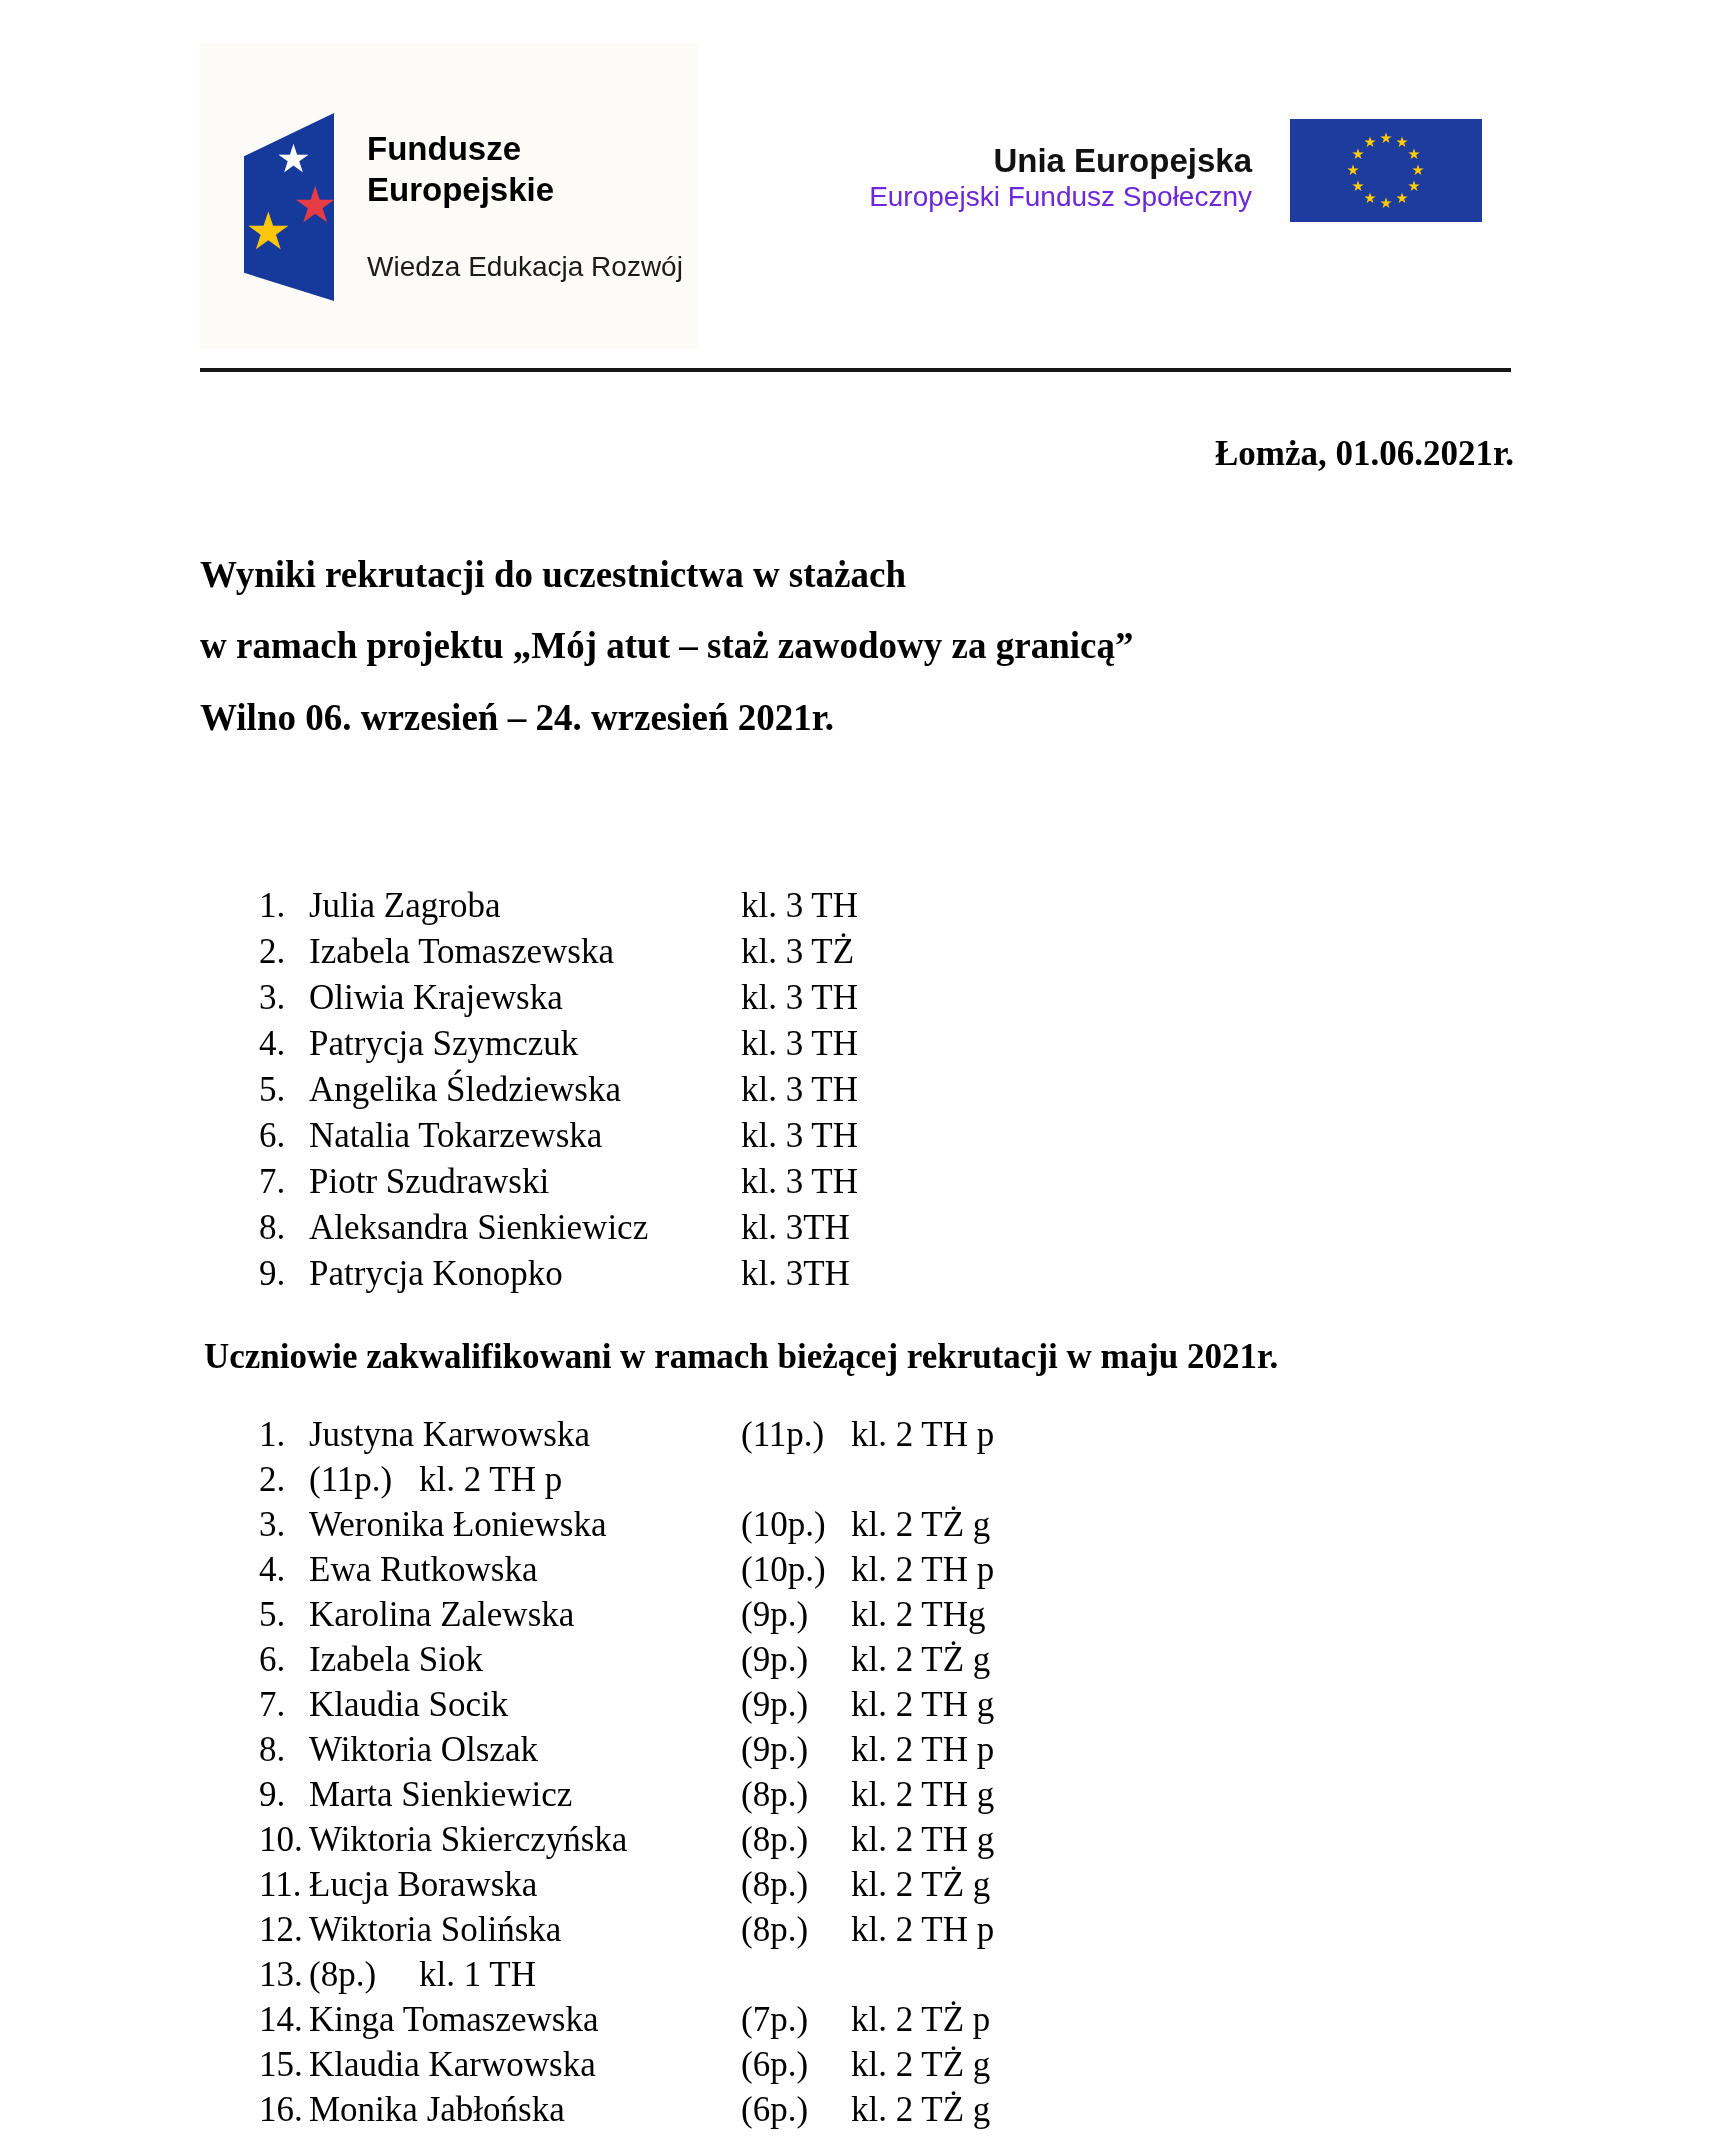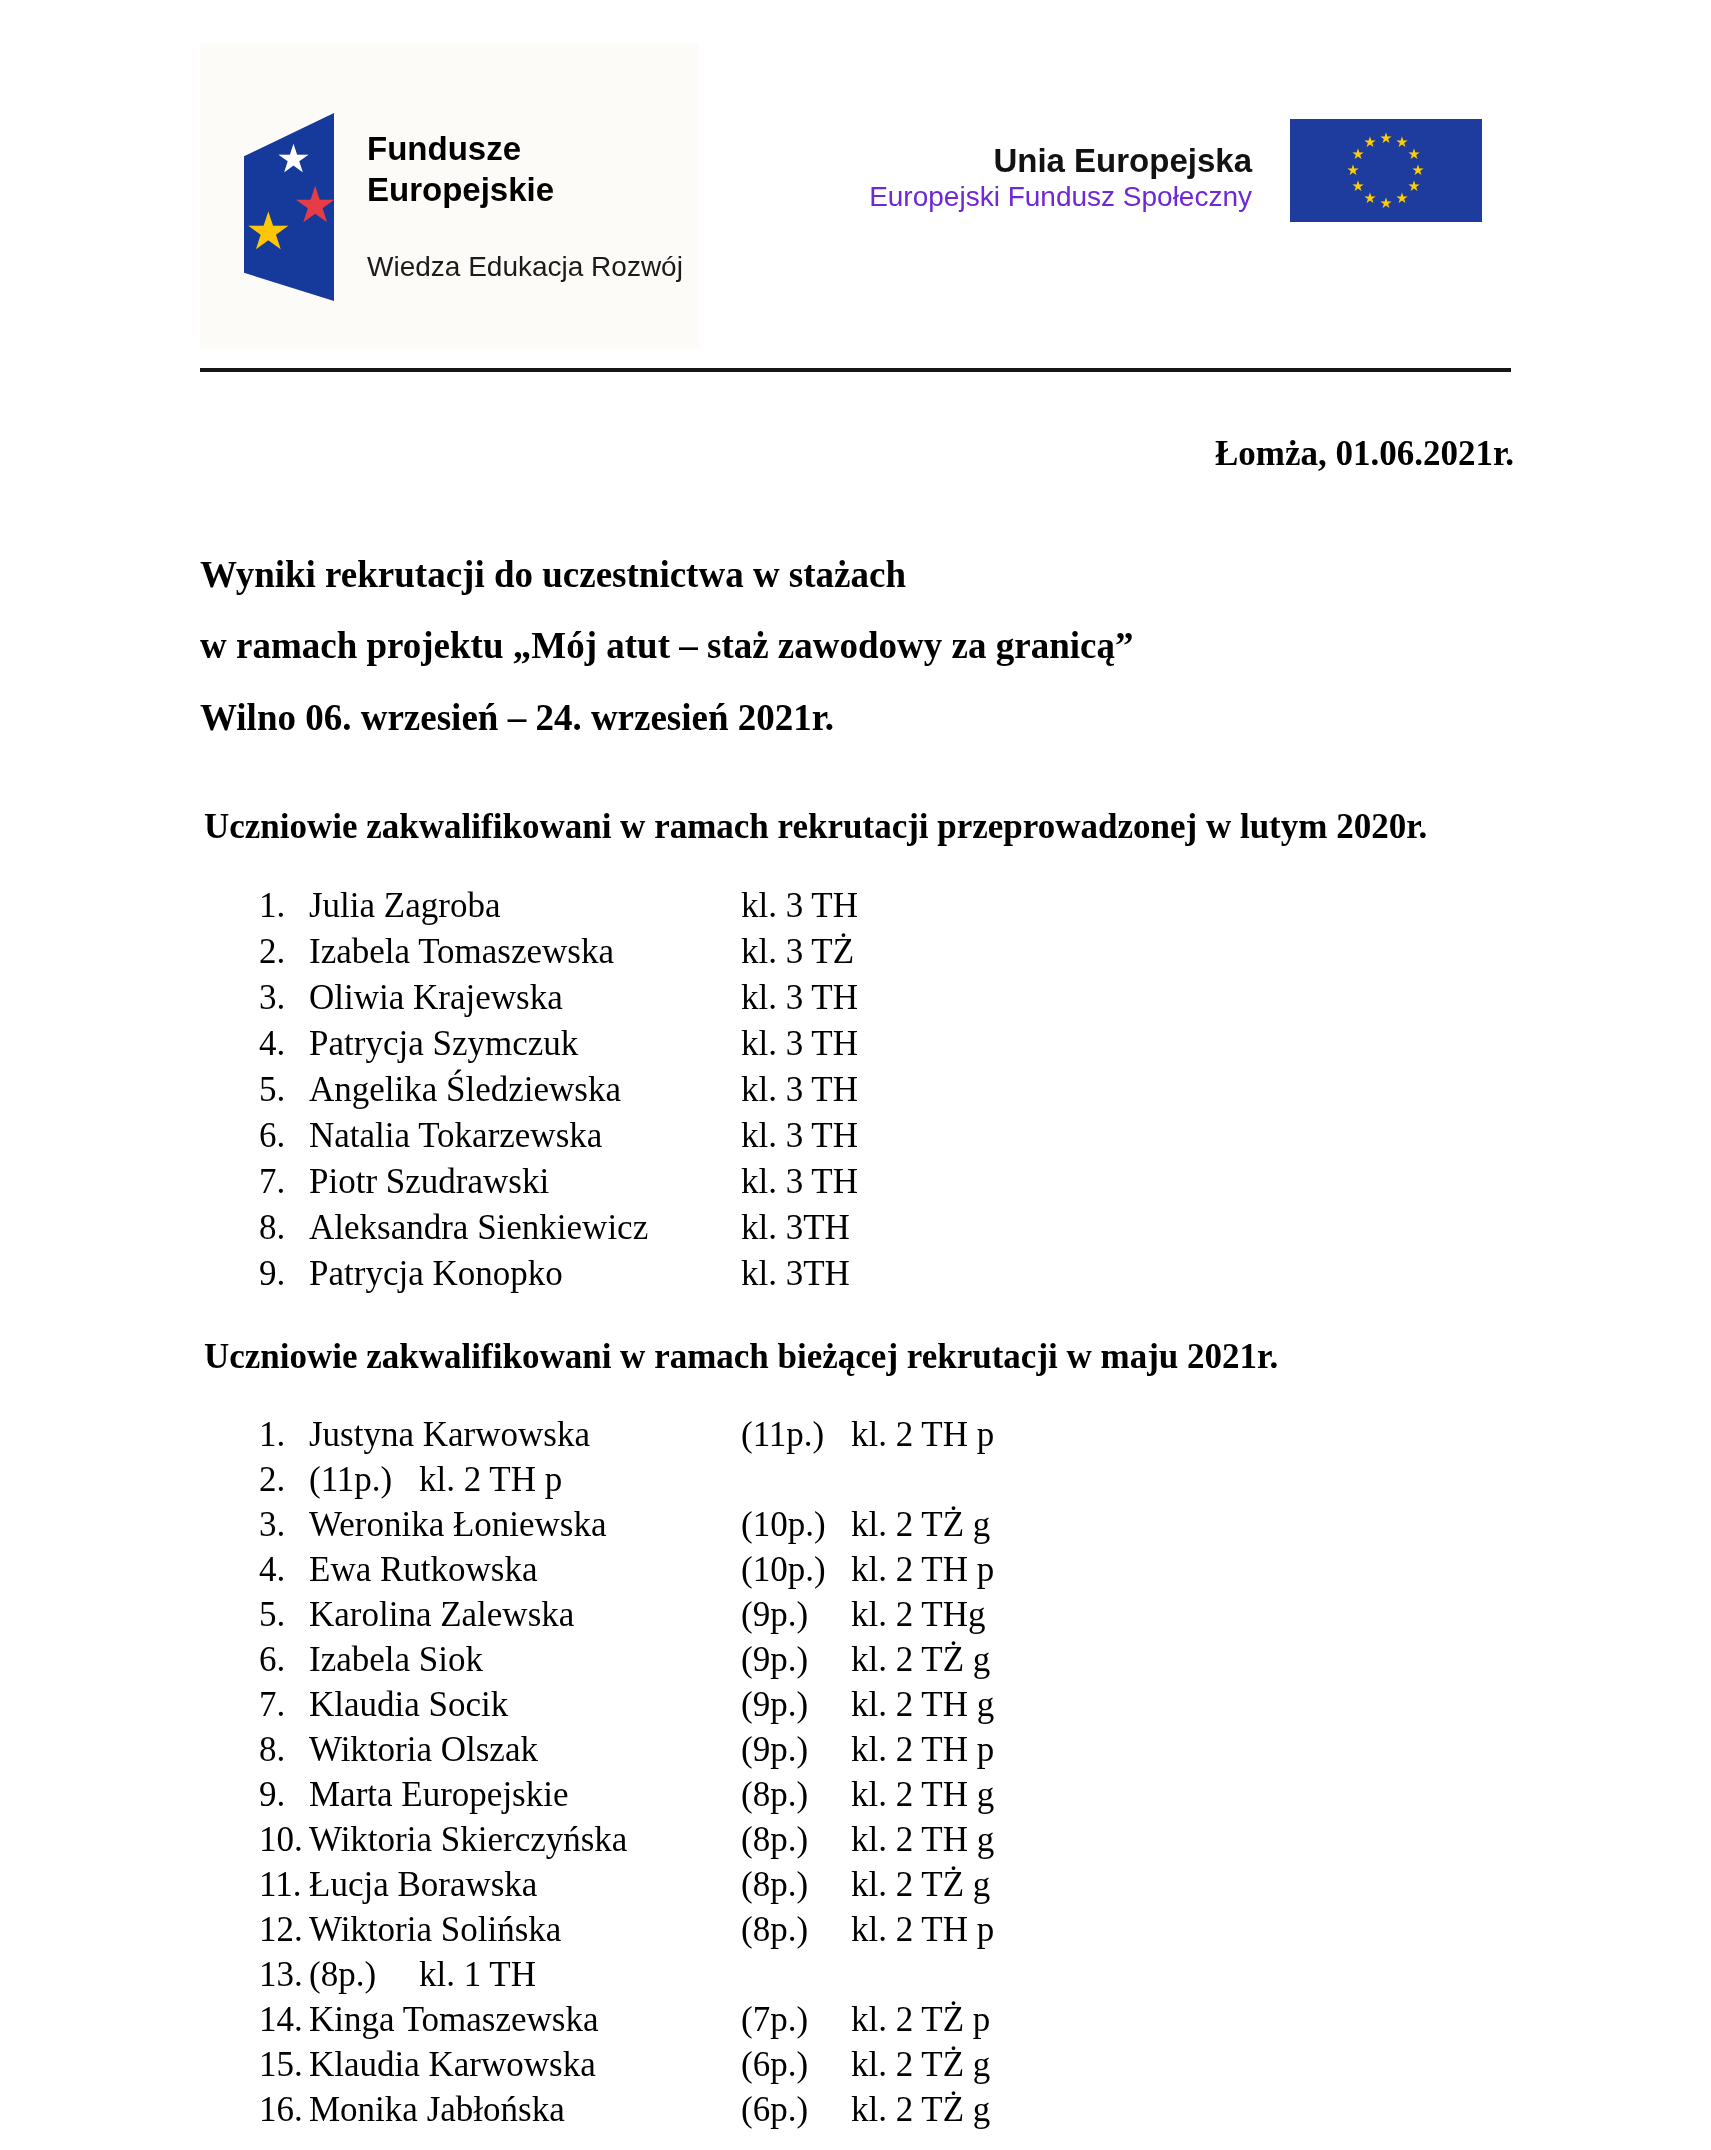--- a/index.html
+++ b/index.html
@@ -130,21 +130,20 @@
     </div>
 
   <div class="rule"></div>
 
   <div class="date-line">Łomża, 01.06.2021r.</div>
 
   <div class="title-line title-1">Wyniki rekrutacji do uczestnictwa w stażach</div>
   <div class="title-line title-2">w ramach projektu „Mój atut – staż zawodowy za granicą”</div>
   <div class="title-line title-3">Wilno 06. wrzesień – 24. wrzesień 2021r.</div>
 
-  <div class="section-heading heading-1">Uczniowie zakwalifikowani w ramach rekrutacji przeprowadzonej w lutym 2020r.</div>
   <div class="student-list list-1">
       <div class="row">
         <span class="cell cell-num">1.</span>
         <span class="cell cell-name">Julia Zagroba</span>
         <span class="cell cell-klass">kl. 3 TH</span>
       </div>
       <div class="row">
         <span class="cell cell-num">2.</span>
         <span class="cell cell-name">Izabela Tomaszewska</span>
         <span class="cell cell-klass">kl. 3 TŻ</span>
@@ -230,21 +229,21 @@
         <span class="cell cell-klass">kl. 2 TH g</span>
       </div>
       <div class="row">
         <span class="cell cell-num">8.</span>
         <span class="cell cell-name">Wiktoria Olszak</span>
         <span class="cell cell-points">(9p.)</span>
         <span class="cell cell-klass">kl. 2 TH p</span>
       </div>
       <div class="row">
         <span class="cell cell-num">9.</span>
-        <span class="cell cell-name">Marta Europejskie</span>
+        <span class="cell cell-name">Marta Sienkiewicz</span>
         <span class="cell cell-points">(8p.)</span>
         <span class="cell cell-klass">kl. 2 TH g</span>
       </div>
       <div class="row">
         <span class="cell cell-num">10.</span>
         <span class="cell cell-name">Wiktoria Skierczyńska</span>
         <span class="cell cell-points">(8p.)</span>
         <span class="cell cell-klass">kl. 2 TH g</span>
       </div>
       <div class="row">

